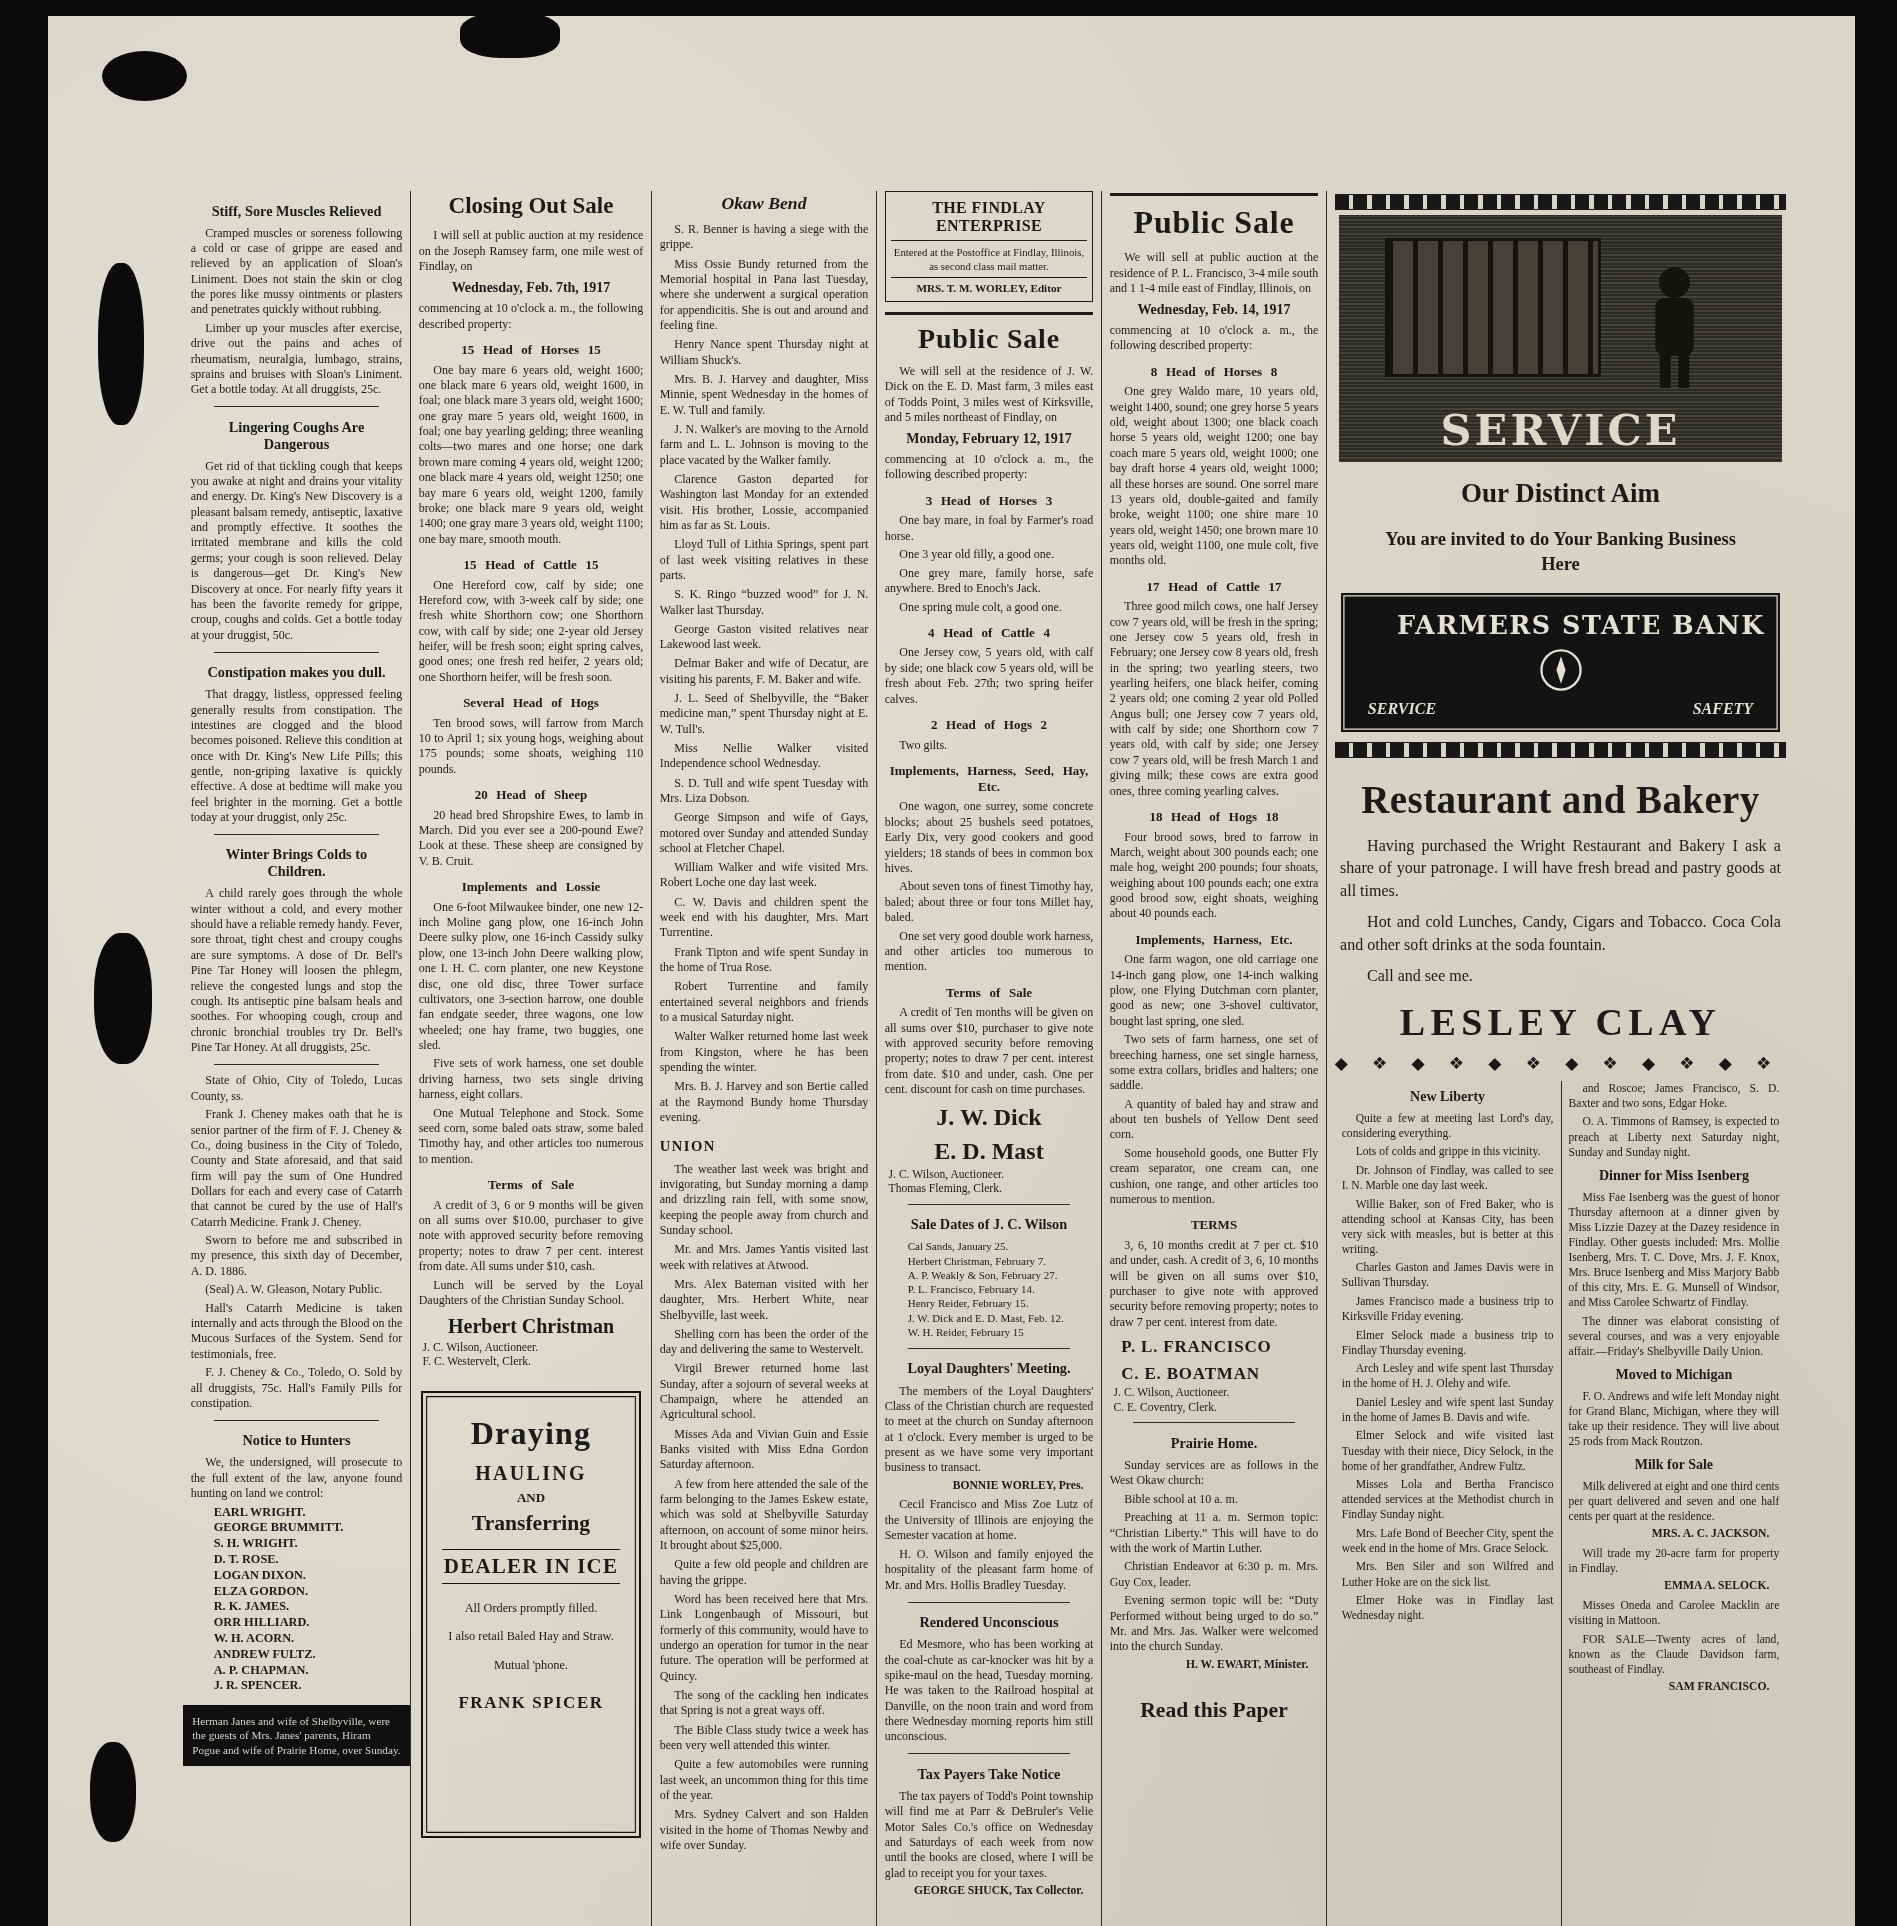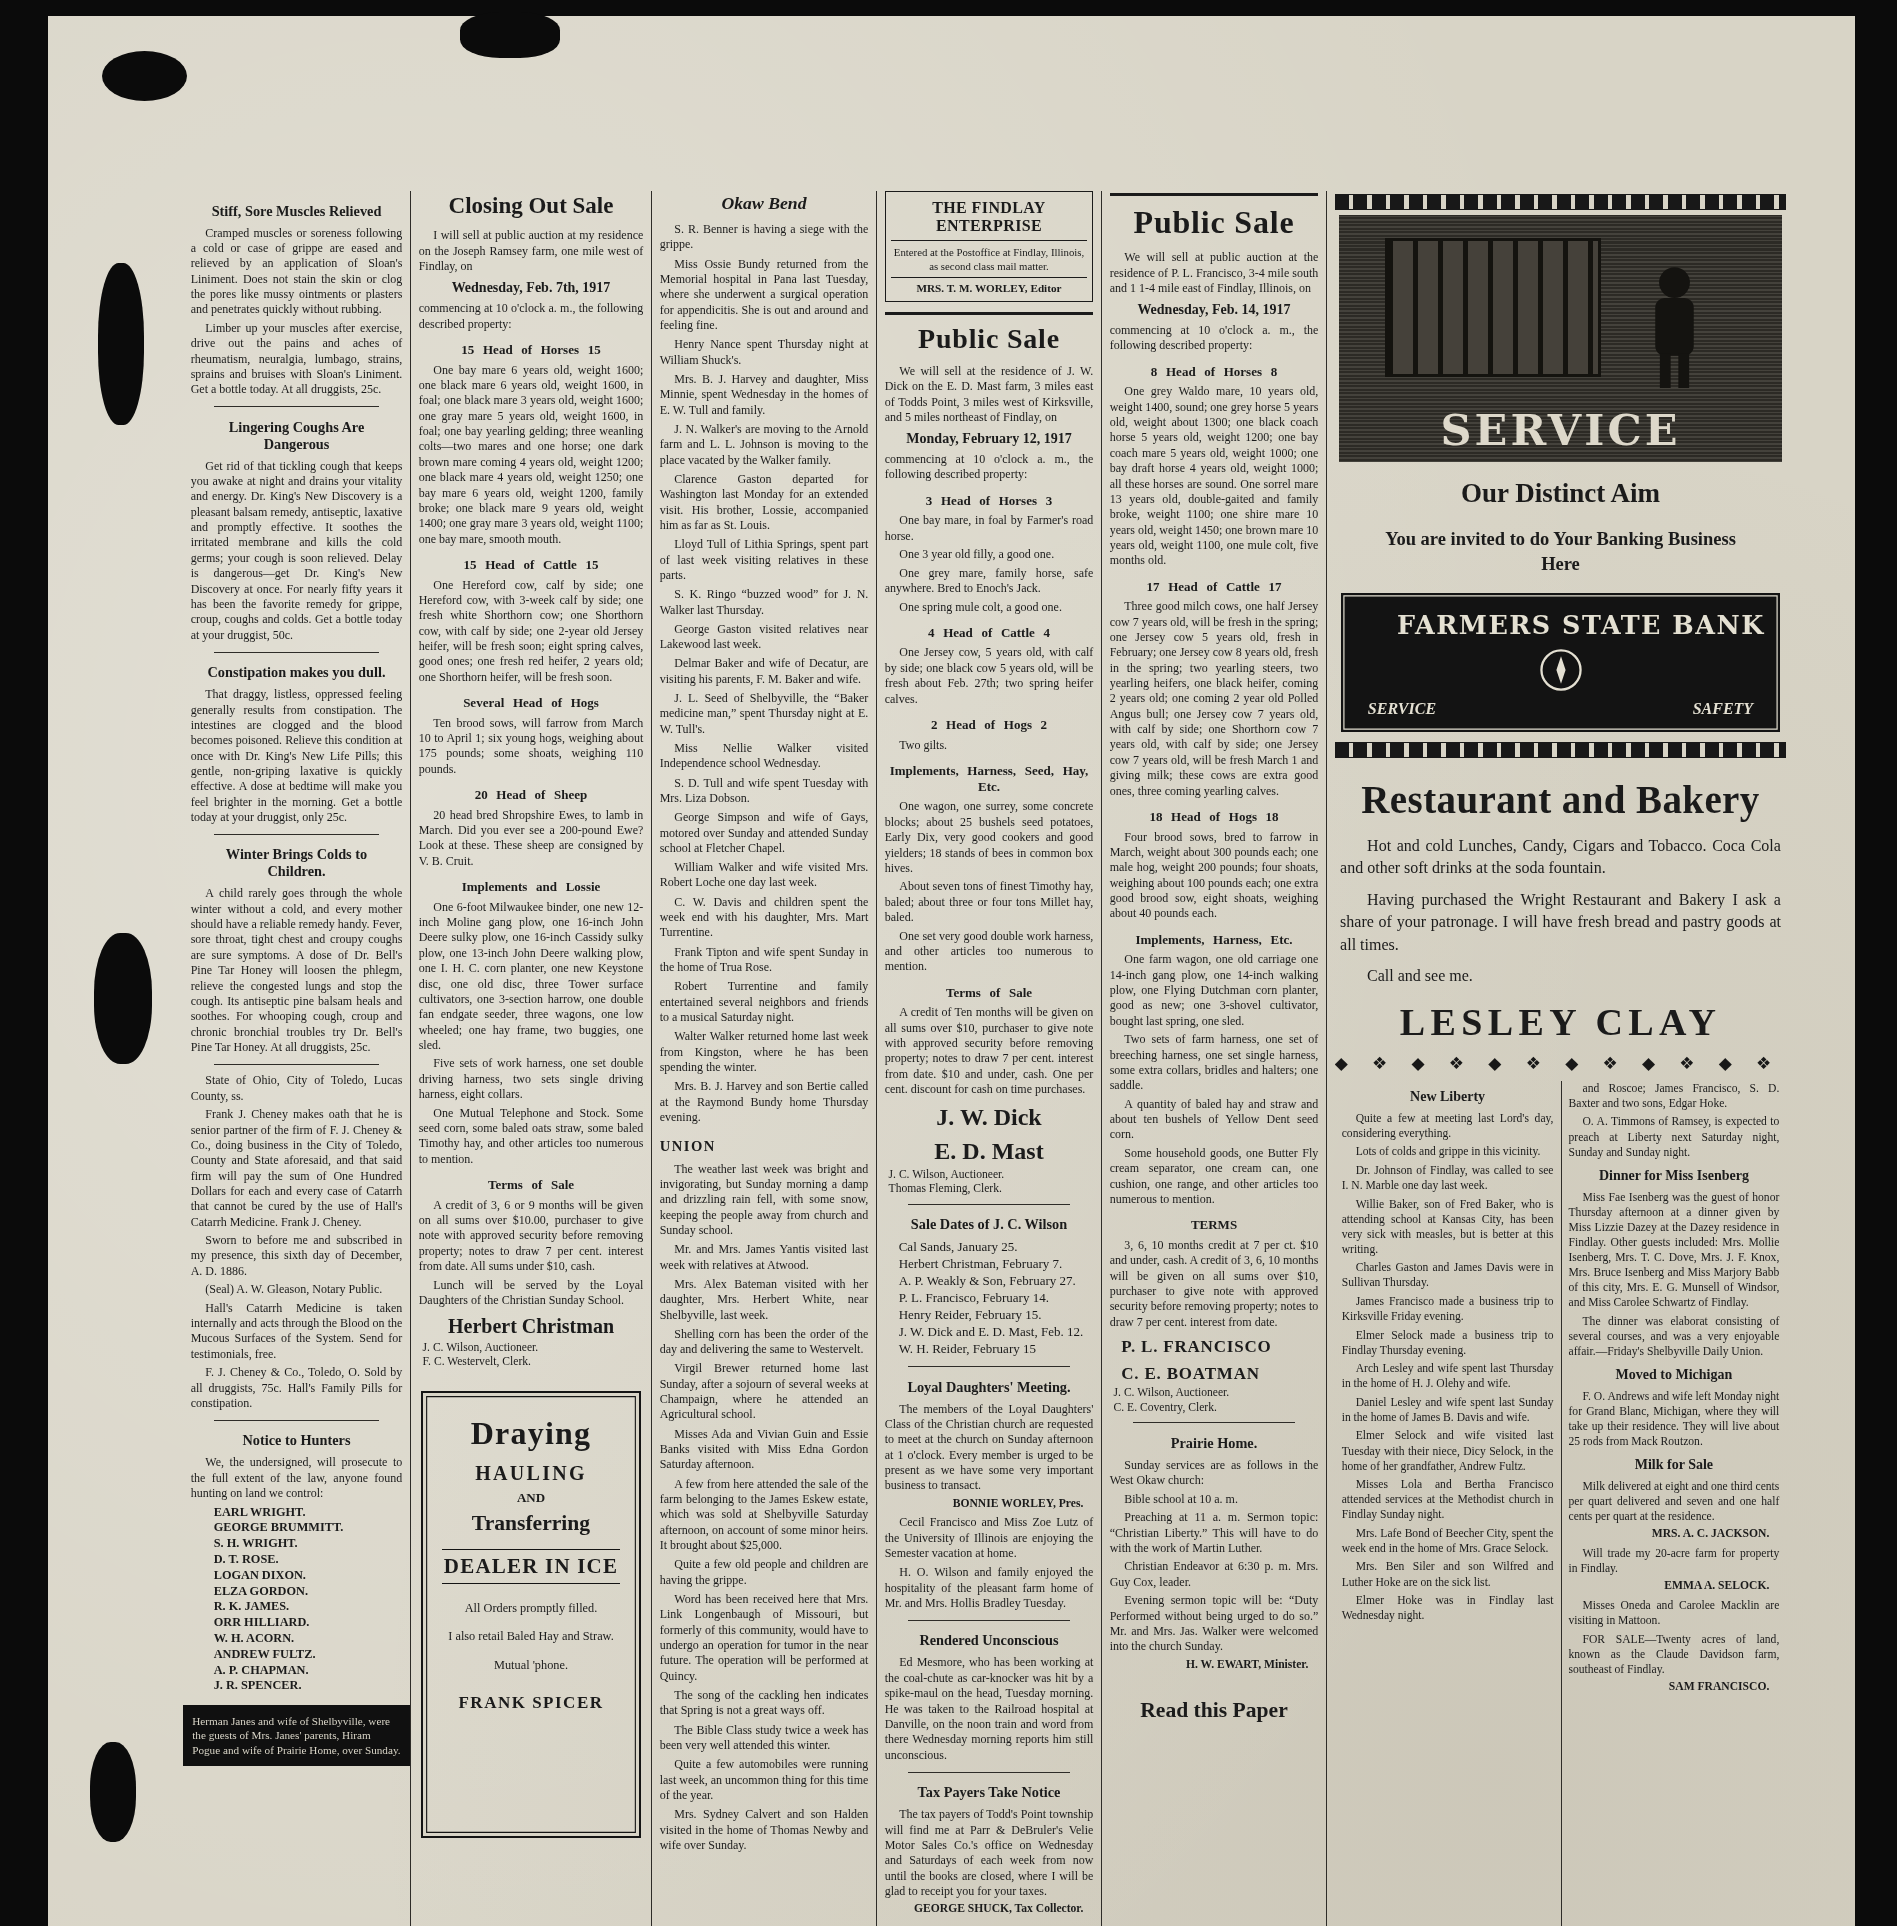--- a/index.html
+++ b/index.html
@@ -28,21 +28,21 @@
   .stock-head { font-size:13px; font-weight:700; text-align:center; margin:10px 0 4.6px; word-spacing:5.4px; }
   .sale-head { font-size:23px; font-weight:700; text-align:center; margin:2.3px 0 9.2px; }
   .sale-head-big { font-size:32px; font-weight:700; text-align:center; margin:2.3px 0 9.2px; letter-spacing:0.8px;
                    border-top:3.1px solid #1b1b1b; padding-top:7.7px; }
   .sale-date { font-size:14px; font-weight:700; text-align:center; margin:5.4px 0; }
   .big-sig { font-size:24px; font-weight:700; text-align:center; margin:7px 0 2.3px; }
   .med-sig { font-size:17px; font-weight:700; text-align:left; margin:7px 0 2.3px; padding-left:11.6px; letter-spacing:0.8px; }
   .officer-line { font-size:11.6px; margin:1.5px 0 1.5px 3.9px; text-indent:0; }
   .brief-item { font-size:12px; line-height:1.28; text-align:justify; text-indent:14.6px; margin-bottom:3.9px; }
   .hunter-name { font-size:12.3px; font-weight:700; margin:0.8px 0 0.8px 23px; }
-  .sale-date-item { font-size:13px; line-height:1.3; margin-left:14px; }
+  .sale-date-item { font-size:11px; line-height:1.3; margin-left:23px; }
 
   .masthead { border:1.5px solid #1b1b1b; padding:7px 5.4px; margin-bottom:10px; text-align:center; }
   .masthead-title { font-size:16px; font-weight:700; letter-spacing:0.4px; border-bottom:1.2px solid #1b1b1b; padding-bottom:4.6px; margin-bottom:4.6px; }
   .masthead-entered { font-size:10.8px; line-height:1.3; margin-bottom:3.9px; }
   .masthead-editor { font-size:11.2px; font-weight:700; border-top:1.2px solid #1b1b1b; padding-top:3.9px; }
 
   .inverted-strip { background:#101010; color:#d9d5c7; padding:8.5px 9.2px; margin:11.6px -7.7px 0; font-size:11.2px; line-height:1.3; }
 
   .draying-box { border:2.3px solid #141414; box-shadow:inset 0 0 0 3.1px #d8d4c6, inset 0 0 0 4.2px #141414;
                  padding:21.6px 11.6px; margin:23px 2.3px 0; text-align:center; min-height:447px; }
@@ -450,22 +450,22 @@
               <span>SERVICE</span>
               <span>SAFETY</span>
             </div>
           </div>
           <div class="chain"></div>
         </section>
 
         <section>
           <h2 class="rest-head">Restaurant and Bakery</h2>
           <div>
+              <p class="rest-para">Having purchased the Wright Restaurant and Bakery I ask a share of your patronage.  I will have fresh bread and pastry goods at all times.</p>
               <p class="rest-para">Hot and cold Lunches, Candy, Cigars and Tobacco.  Coca Cola and other soft drinks at the soda fountain.</p>
-              <p class="rest-para">Having purchased the Wright Restaurant and Bakery I ask a share of your patronage.  I will have fresh bread and pastry goods at all times.</p>
               <p class="rest-para">Call and see me.</p>
             </div>
           <div class="rest-sig">LESLEY CLAY</div>
           <div class="orn-row"></div>
         </section>
 
         <div class="right-news">
           <div class="subcol">
             <h3 class="news-head">New Liberty</h3>
             <div>

